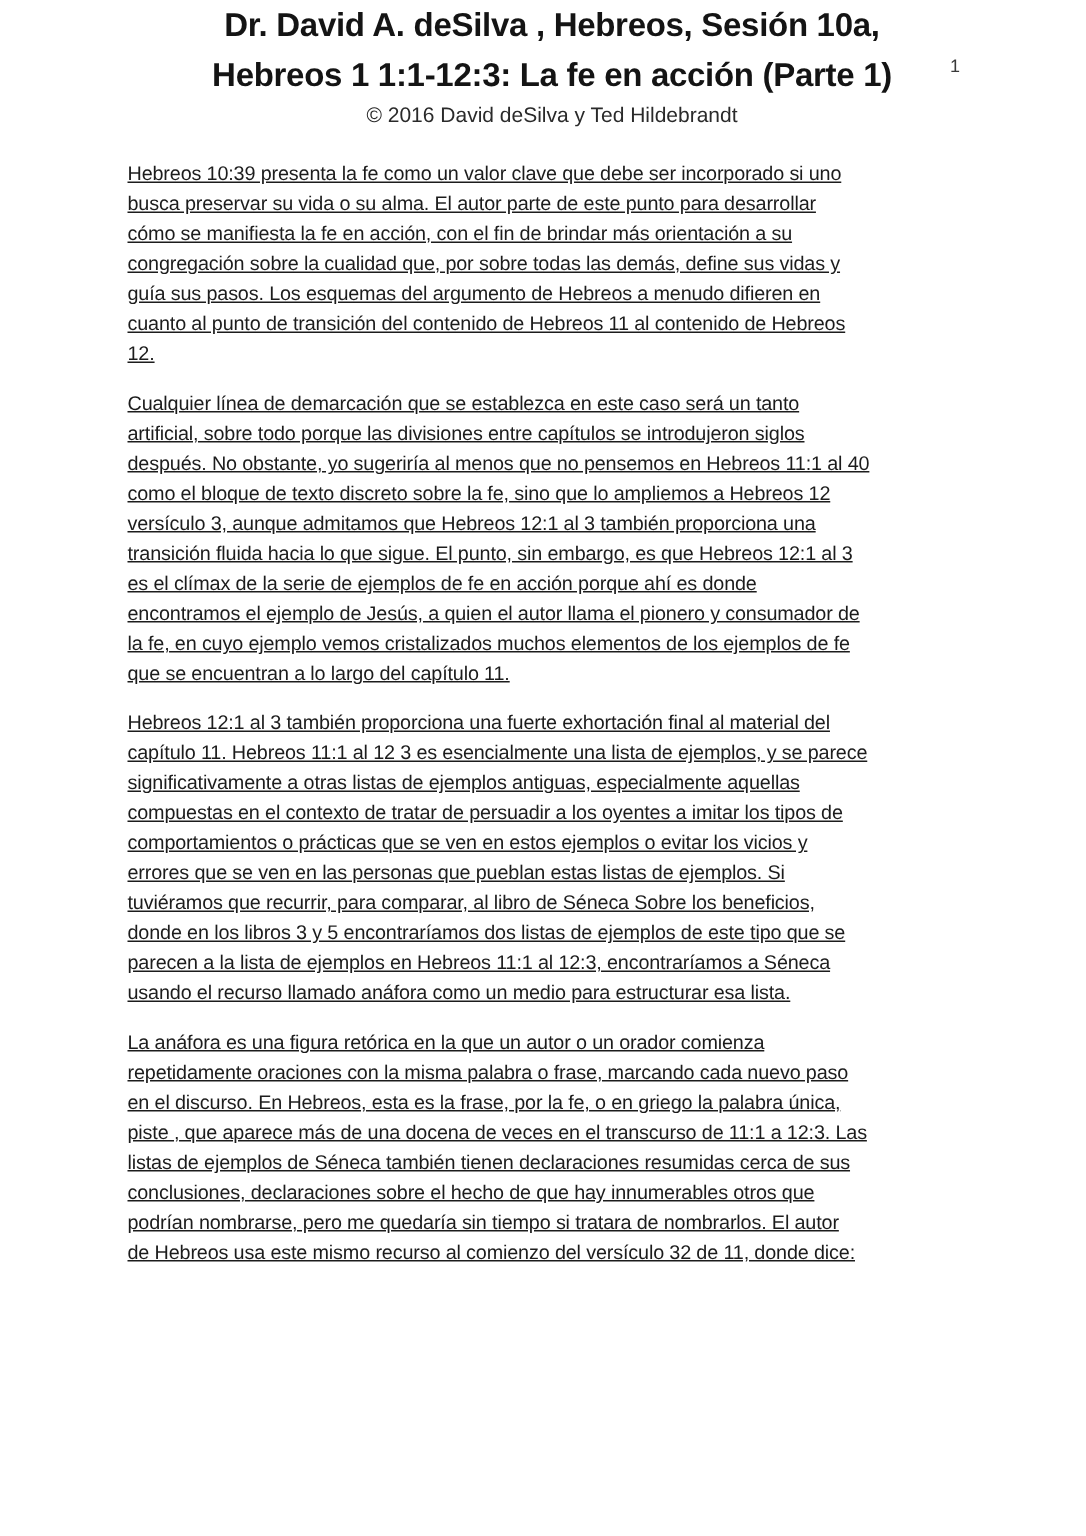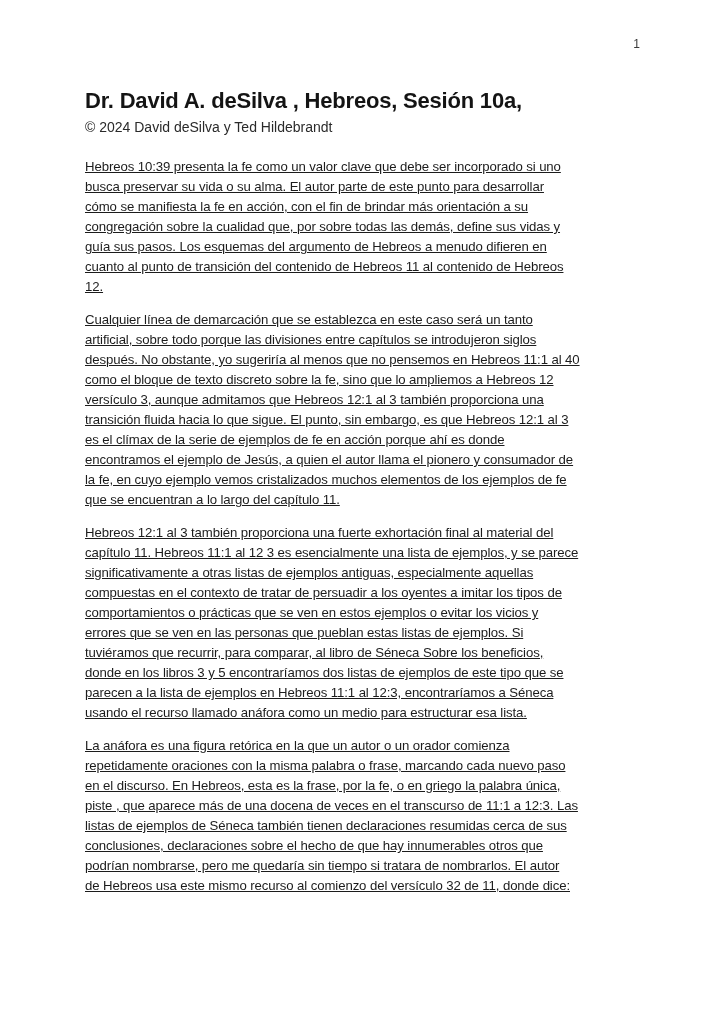--- a/index.html
+++ b/index.html
@@ -24,22 +24,21 @@
     line-height: 14px;
     color: #3a3a3a;
   }
   .content {
     position: absolute;
     left: 85px;
     top: 0;
     width: 566px;
   }
   .doc-header {
-    margin-top: 84px;
-    text-align: left;
+    text-align: center;
   }
   .doc-title {
     margin: 0;
     font-size: 22px;
     line-height: 33px;
     font-weight: bold;
     color: #141414;
     letter-spacing: -0.2px;
     white-space: pre;
   }
@@ -62,22 +61,22 @@
 </head>
 <body>
 
 <div class="page">
 
   <div class="page-number">1</div>
 
   <div class="content">
 
     <div class="doc-header">
-      <h1 class="doc-title"><span>Dr. David A. deSilva , Hebreos, Sesión 10a,</span><br></h1>
-      <p class="doc-copyright">© 2024 David deSilva y Ted Hildebrandt</p>
+      <h1 class="doc-title"><span>Dr. David A. deSilva , Hebreos, Sesión 10a,</span><br><span>Hebreos 1 1:1-12:3: La fe en acción (Parte 1)</span></h1>
+      <p class="doc-copyright">© 2016 David deSilva y Ted Hildebrandt</p>
     </div>
 
     <div class="doc-body">
       <p>Hebreos 10:39 presenta la fe como un valor clave que debe ser incorporado si uno
 busca preservar su vida o su alma. El autor parte de este punto para desarrollar
 cómo se manifiesta la fe en acción, con el fin de brindar más orientación a su
 congregación sobre la cualidad que, por sobre todas las demás, define sus vidas y
 guía sus pasos. Los esquemas del argumento de Hebreos a menudo difieren en
 cuanto al punto de transición del contenido de Hebreos 11 al contenido de Hebreos
 12.</p>

